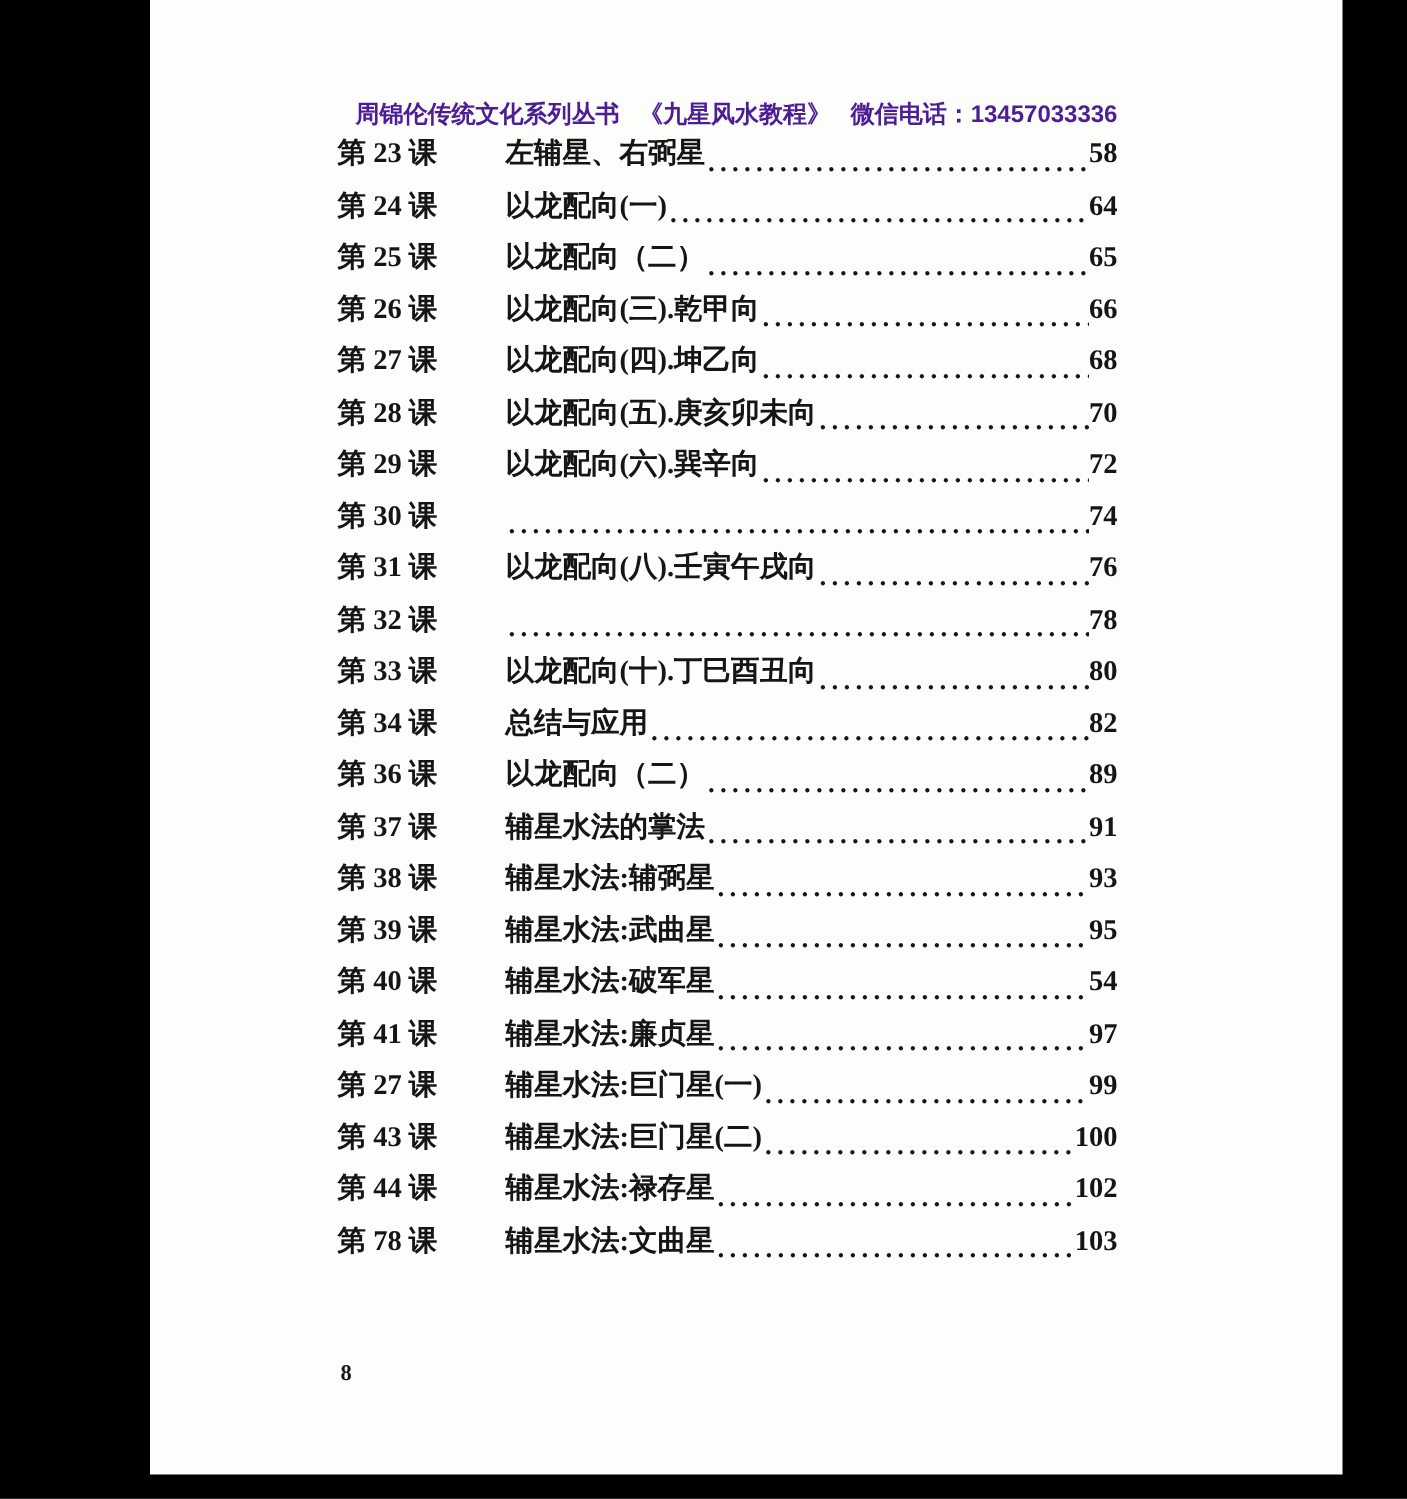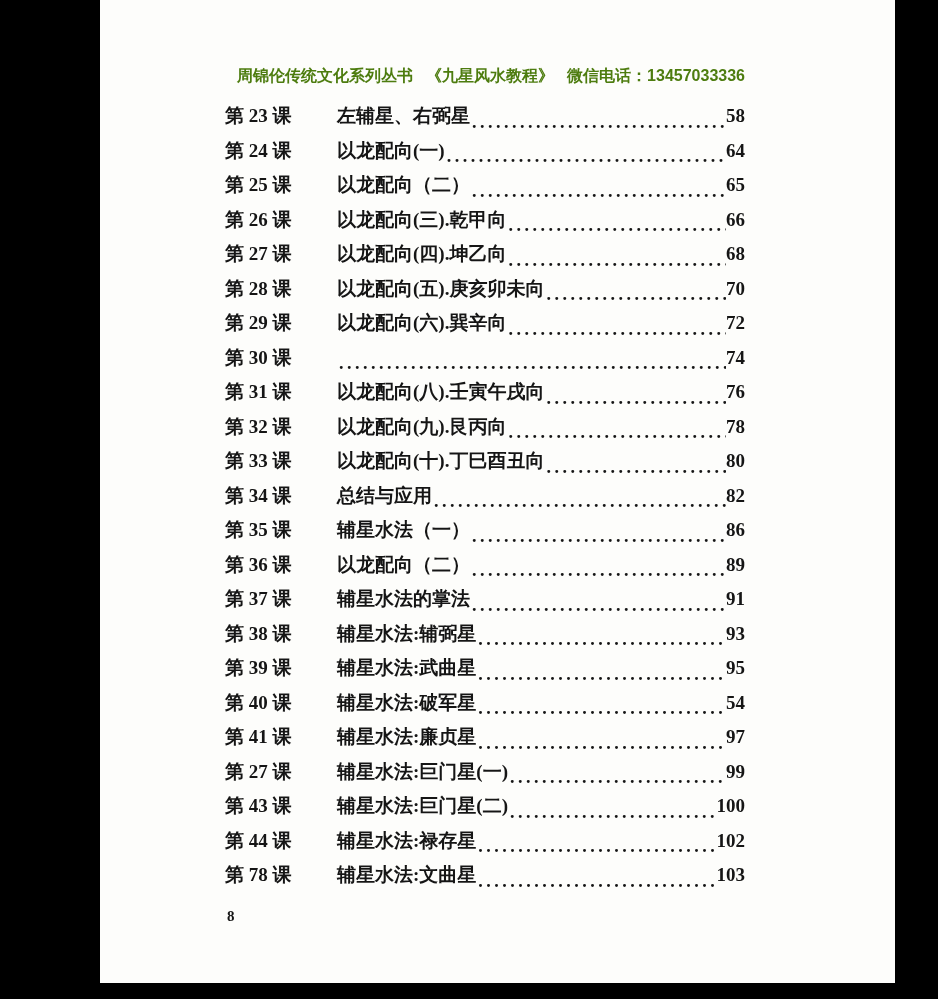--- a/index.html
+++ b/index.html
@@ -22,25 +22,25 @@
     padding: 66px 150px 0 125px;
   }
   .page-header {
     display: flex;
     justify-content: space-between;
     align-items: flex-start;
     padding-left: 12px;
     font-family: "Liberation Sans", sans-serif;
     font-weight: bold;
     font-size: 16px;
-    color: #4d7c0f;
+    color: #4c1d95;
     white-space: nowrap;
   }
   .toc-list {
-    margin-top: 16px;
+    margin-top: 2px;
   }
   .toc-row {
     display: flex;
     align-items: baseline;
     height: 34.5px;
     font-size: 19px;
     font-weight: 600;
     color: #151515;
     white-space: nowrap;
   }
@@ -158,48 +158,40 @@
     <span class="toc-lesson">第 31 课</span>
     <span class="toc-gap"></span>
     <span class="toc-title">以龙配向(八).壬寅午戌向</span>
     <span class="toc-leader"></span>
     <span class="toc-page">76</span>
   </div>
 
   <div class="toc-row">
     <span class="toc-lesson">第 32 课</span>
     <span class="toc-gap"></span>
-    <span class="toc-title">以龙配向(九).艮丙向</span>
     <span class="toc-leader"></span>
     <span class="toc-page">78</span>
   </div>
 
   <div class="toc-row">
     <span class="toc-lesson">第 33 课</span>
     <span class="toc-gap"></span>
     <span class="toc-title">以龙配向(十).丁巳酉丑向</span>
     <span class="toc-leader"></span>
     <span class="toc-page">80</span>
   </div>
 
   <div class="toc-row">
     <span class="toc-lesson">第 34 课</span>
     <span class="toc-gap"></span>
     <span class="toc-title">总结与应用</span>
     <span class="toc-leader"></span>
     <span class="toc-page">82</span>
   </div>
 
-  <div class="toc-row">
-    <span class="toc-lesson">第 35 课</span>
-    <span class="toc-gap"></span>
-    <span class="toc-title">辅星水法（一）</span>
-    <span class="toc-leader"></span>
-    <span class="toc-page">86</span>
-  </div>
 
   <div class="toc-row">
     <span class="toc-lesson">第 36 课</span>
     <span class="toc-gap"></span>
     <span class="toc-title">以龙配向（二）</span>
     <span class="toc-leader"></span>
     <span class="toc-page">89</span>
   </div>
 
   <div class="toc-row">

